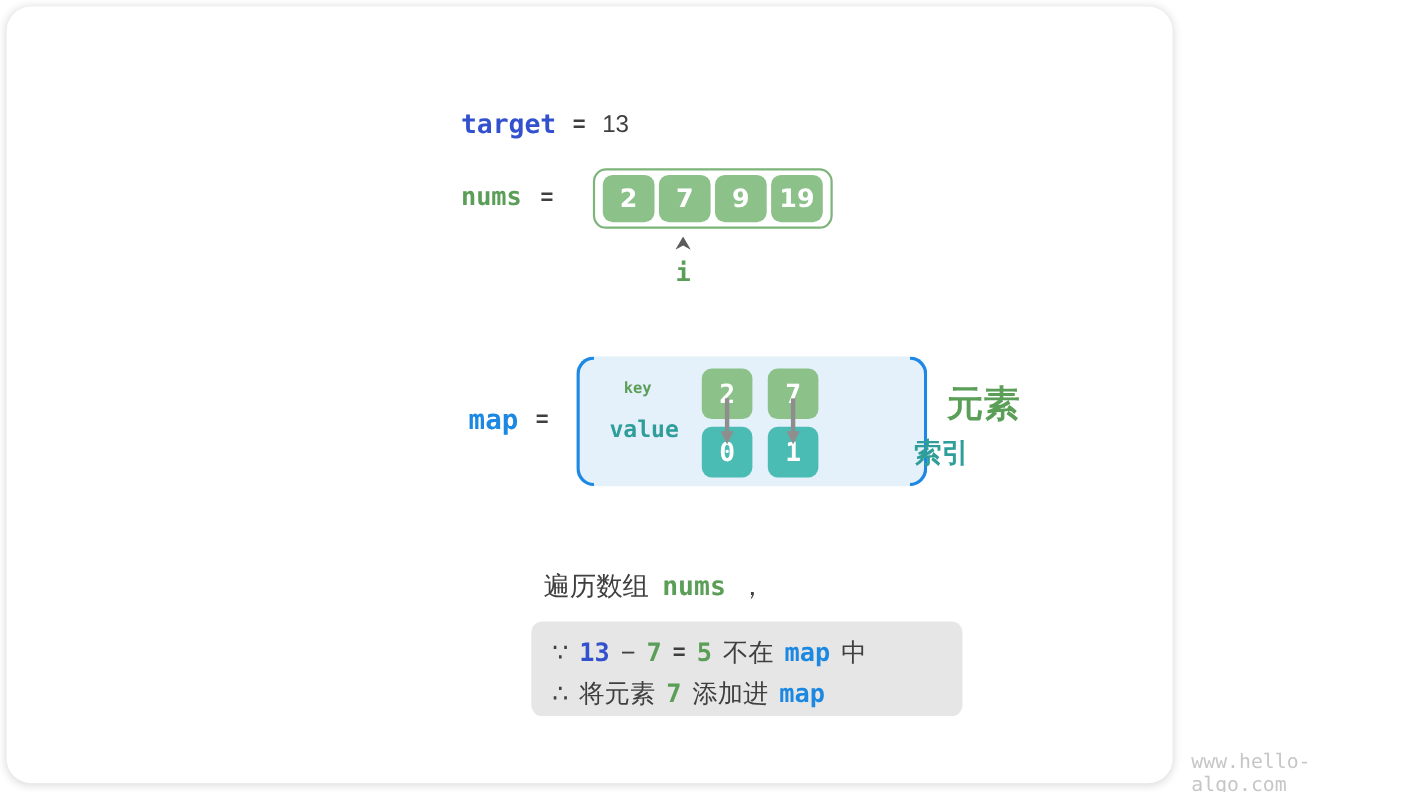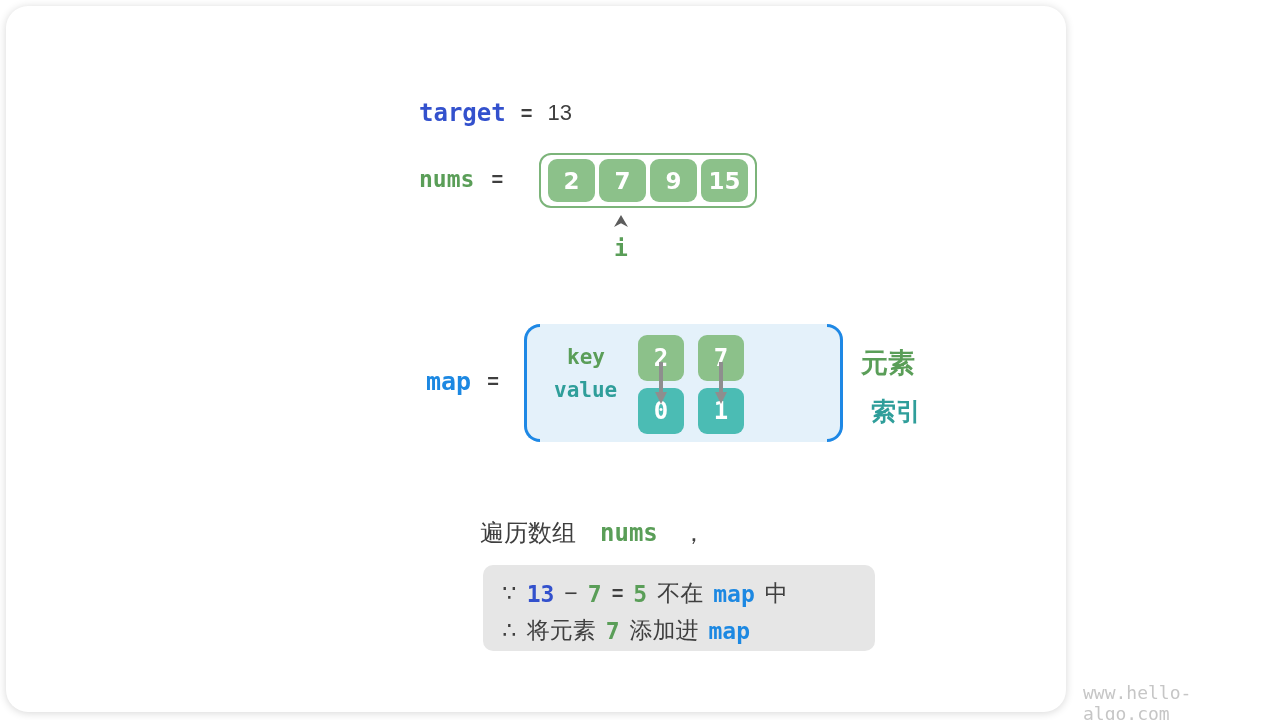--- a/index.html
+++ b/index.html
@@ -46,36 +46,36 @@
   .map-box{left:518px;top:318px;width:319px;height:118px;background:var(--c-mapFill,#e4f1fa);border-radius:17px;}
   .bracket{position:absolute;top:0;width:16px;height:100%;box-sizing:border-box;}
   .bracket.left{left:0;border-left:3px solid var(--c-bracketBlue,#1e88e5);
                 border-top:3px solid var(--c-bracketBlue,#1e88e5);
                 border-bottom:3px solid var(--c-bracketBlue,#1e88e5);
                 border-radius:17px 0 0 17px;}
   .bracket.right{right:0;border-right:3px solid var(--c-bracketBlue,#1e88e5);
                  border-top:3px solid var(--c-bracketBlue,#1e88e5);
                  border-bottom:3px solid var(--c-bracketBlue,#1e88e5);
                  border-radius:0 17px 17px 0;}
-  .key-label{left:561px;top:339px;font-size:21px;}
+  .key-label{left:561px;top:339px;font-size:14px;}
   .value-label{left:548px;top:372px;font-size:21px;}
   .kv-cell{width:46px;height:46px;border-radius:9px;color:#fff;font-size:24px;
            display:flex;align-items:center;justify-content:center;}
   .key-cell{background:var(--c-cellGreen,#8cc18a);top:329px;}
   .value-cell{background:var(--c-cellTeal,#4bbcb4);top:382px;}
   .kv1{left:632px;} .kv2{left:692px;}
   .kv-arrow{width:12px;height:42px;top:356px;}
   .arr1{left:649px;} .arr2{left:709px;}
 
   
-  .element-label{left:855px;top:339px;font-size:27px;font-weight:bold;}
-  .index-label{left:865px;top:389px;font-size:25px;font-weight:bold;}
+  .element-label{left:855px;top:339px;font-size:33px;font-weight:bold;}
+  .index-label{left:825px;top:389px;font-size:25px;font-weight:bold;}
 
   
-  .caption{left:474px;top:511px;font-size:24px;gap:24px;justify-content:space-between;}
+  .caption{left:488px;top:511px;font-size:24px;gap:12px;justify-content:space-between;}
   .caption .code{font-size:24px;}
 
   
   .note-box{left:477px;top:559px;width:392px;height:86px;background:var(--c-noteBg,#e6e6e6);
             border-radius:10px;box-sizing:border-box;padding:10px 0 0 19px;
             display:flex;flex-direction:column;}
   .note-line{display:flex;align-items:center;height:37px;font-size:23px;}
   .note-line .tok{margin-right:10px;}
   .note-line .tok:last-child{margin-right:0;}
   .note-line .num{font-size:23px;}
@@ -97,21 +97,21 @@
 
     <div class="abs row nums-label">
       <span class="mono kw green">nums</span>
       <span class="eq">=</span>
     </div>
 
     <div class="abs array-box">
       <div class="array-cell">2</div>
       <div class="array-cell">7</div>
       <div class="array-cell">9</div>
-      <div class="array-cell">15</div>
+      <div class="array-cell">19</div>
     </div>
 
     <svg class="abs caret" viewBox="0 0 14 13">
       <polygon points="7,0 14,12 7,8.2 0,12" fill="#5c5c5c"></polygon>
     </svg>
     <div class="abs pointer-label mono green">i</div>
 
     <div class="abs row map-label">
       <span class="mono kw blue">map</span>
       <span class="eq">=</span>

